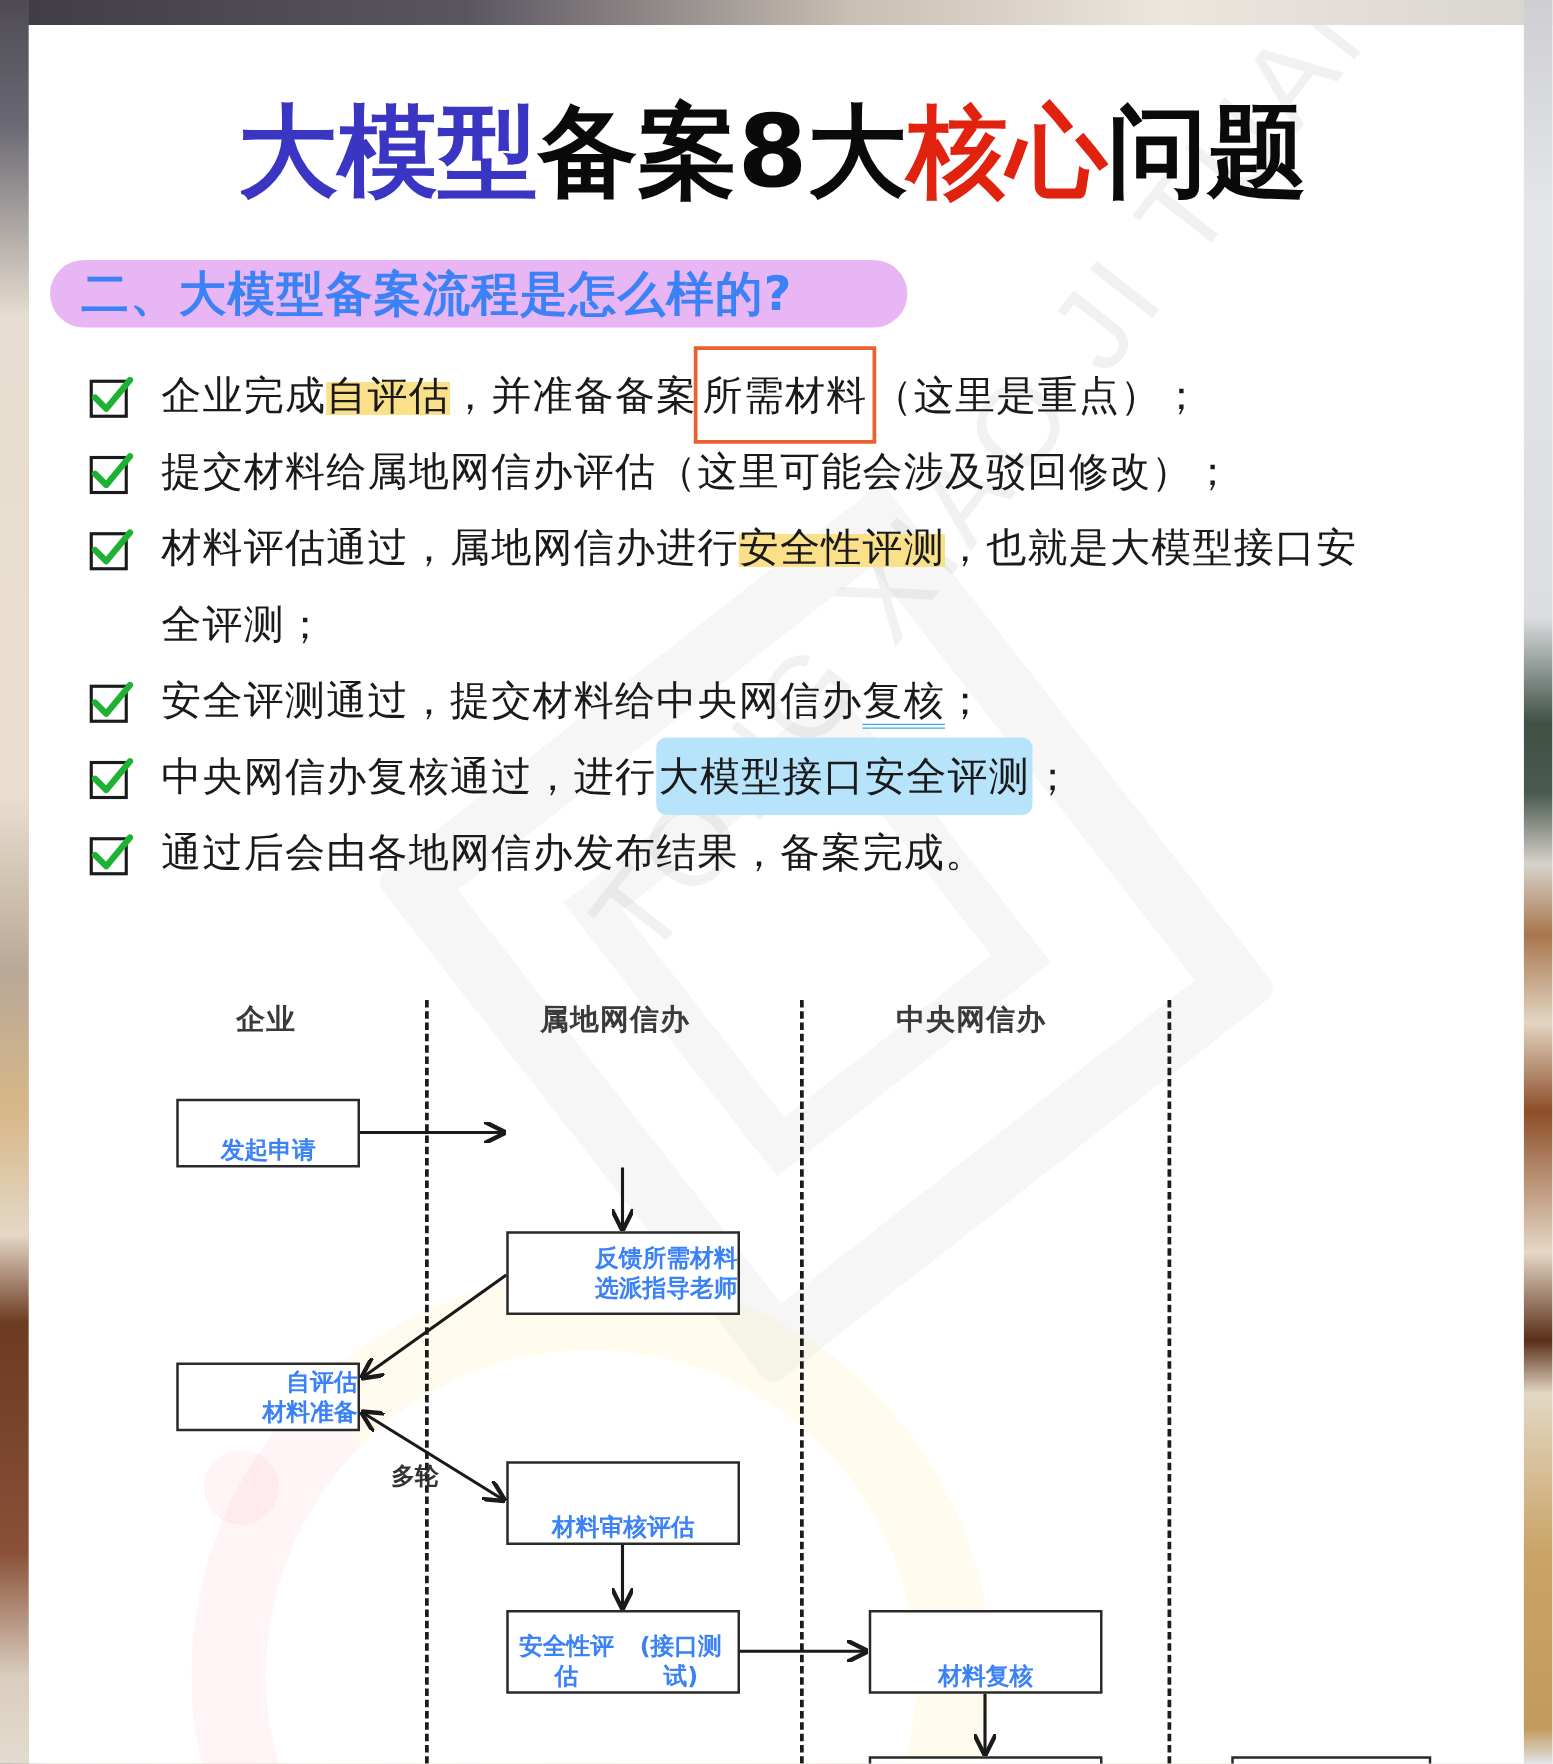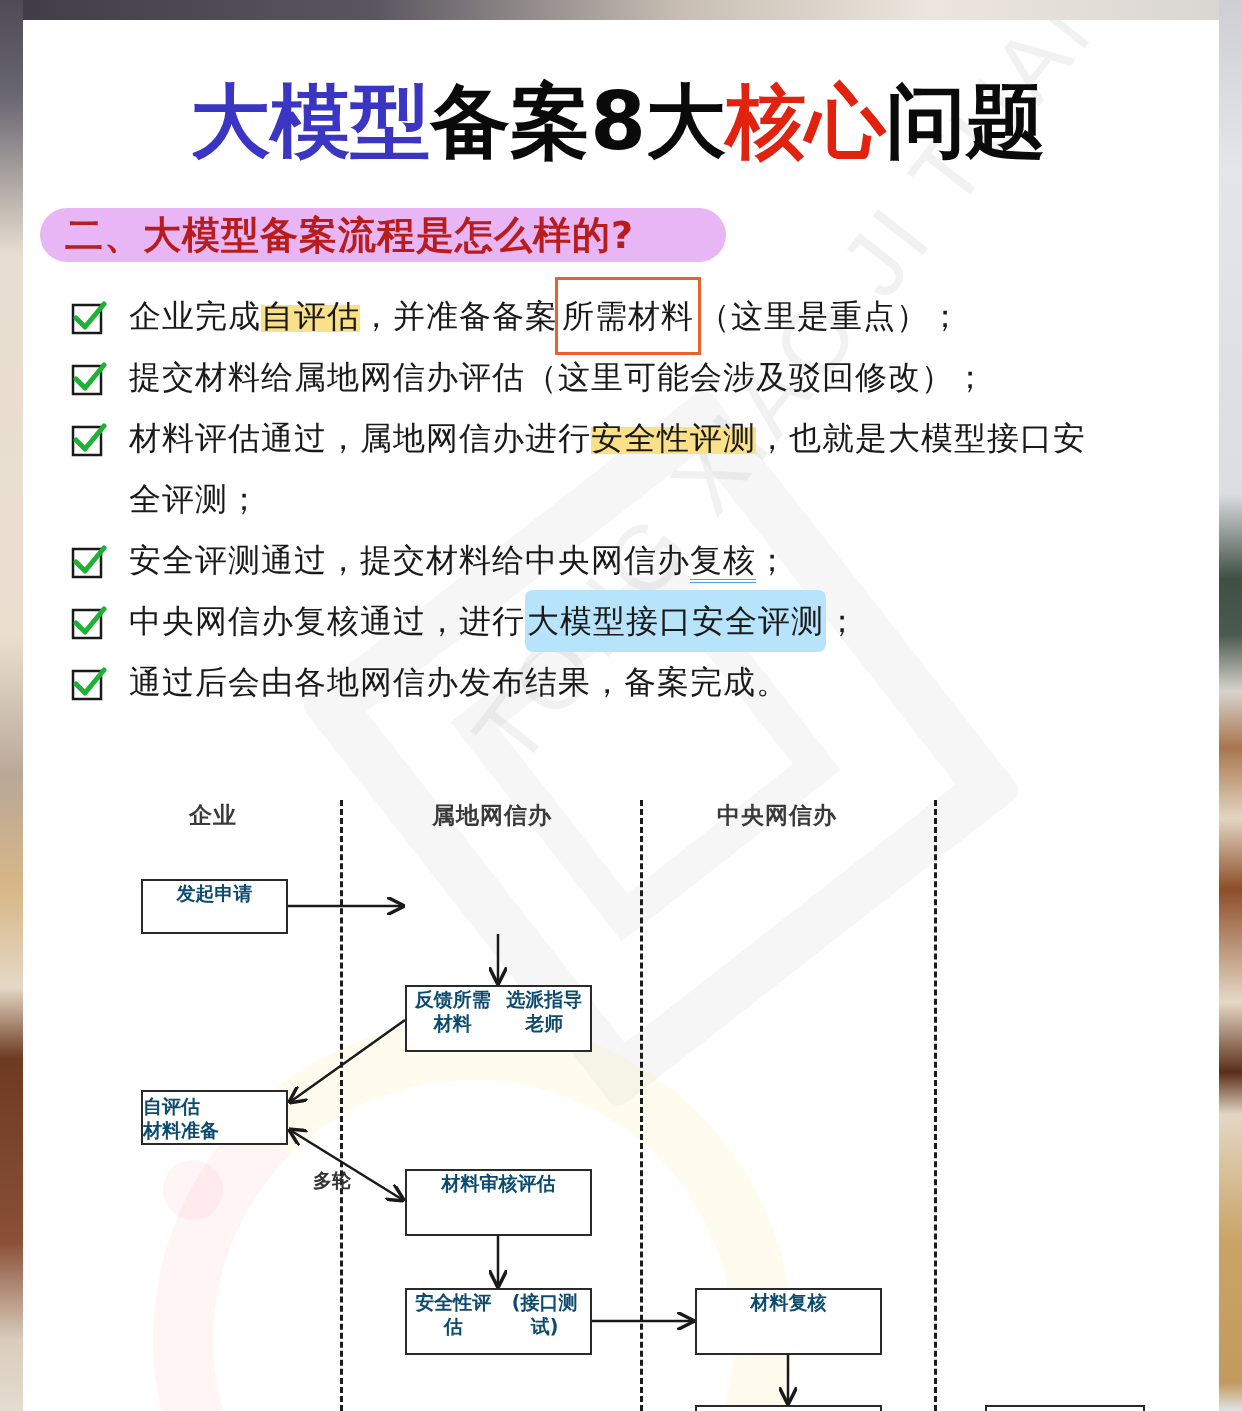--- a/index.html
+++ b/index.html
@@ -58,21 +58,21 @@
   .title .blue { color:#3a35c2; }
   .title .black { color:#0a0a0a; }
   .title .red { color:#e0220e; }
 
   
   .pill {
     position:absolute; left:17px; top:188px; width:686px; height:54px;
     background:#e8b6f4; border-radius:27px;
   }
   .section-heading {
-    position:absolute; left:42px; top:186px; font-size:38px; font-weight:700; color:#b91c1c;
+    position:absolute; left:42px; top:186px; font-size:38px; font-weight:700; color:#3b82f6;
     line-height:58px; letter-spacing:1px; white-space:nowrap;
   }
 
   
   .bullets { position:absolute; left:0; top:0; }
   .bullet {
     position:absolute; left:48px; width:1110px; font-size:32px; line-height:61px; color:#1a1a1a;
     letter-spacing:1px;
   }
   .bullet .text { position:absolute; left:58px; top:0; width:1060px; white-space:nowrap; }
@@ -83,22 +83,22 @@
   .hl-box { outline:3px solid #e8612e; outline-offset:0px; padding:17px 4px; }
   .hl-under { border-bottom:4px double #45a8e8; }
   .hl-blue { background:#b7e3fb; border-radius:8px; padding:12px 2px; }
 
   
   .diagram { position:absolute; left:0; top:0; width:1196px; height:1391px; }
   .col-h { position:absolute; font-size:23px; font-weight:700; color:#3a3a3a; letter-spacing:1px; }
   .divider { position:absolute; width:0; border-left:3px dashed #1c1c1c; }
   .box {
     position:absolute; border:2.5px solid #2a2a2a; background:#fff;
-    display:flex; align-items:flex-start; justify-content:center; text-align:center;
-    font-size:19px; font-weight:700; color:#0c4a6e; line-height:24px; box-sizing:border-box;
+    display:flex; align-items:flex-end; justify-content:center; text-align:center;
+    font-size:19px; font-weight:700; color:#3b82f6; line-height:24px; box-sizing:border-box;
   }
   .flow-label { position:absolute; font-size:19px; font-weight:700; color:#333; }
   svg.arrows { position:absolute; left:0; top:0; }
 </style>
 </head>
 <body>
 
 <div class="bg-strip-top"></div>
 <div class="bg-strip-left"></div>
 <div class="bg-strip-right"></div>
@@ -174,21 +174,21 @@
     <div class="col-h" style="left:409px; top:780px;">属地网信办</div>
     <div class="col-h" style="left:694px; top:780px;">中央网信办</div>
 
     <div class="divider" style="left:317px; top:780px; height:620px;"></div>
     <div class="divider" style="left:617px; top:780px; height:620px;"></div>
     <div class="divider" style="left:911px; top:780px; height:620px;"></div>
 
     <div class="box" style="left:118px; top:859px; width:147px; height:55px;">
         <span>发起申请</span>
       </div>
-    <div class="box" style="left:382px; top:965px; width:187px; height:67px; flex-direction:row;">
+    <div class="box" style="left:382px; top:965px; width:187px; height:67px; flex-direction:column;">
       <span>反馈所需材料</span>
       <span>选派指导老师</span>
     </div>
     <div class="box" style="left:118px; top:1070px; width:147px; height:55px; flex-direction:column;">
       <span>自评估</span>
       <span>材料准备</span>
     </div>
     <div class="box" style="left:382px; top:1149px; width:187px; height:67px;">
         <span>材料审核评估</span>
       </div>

